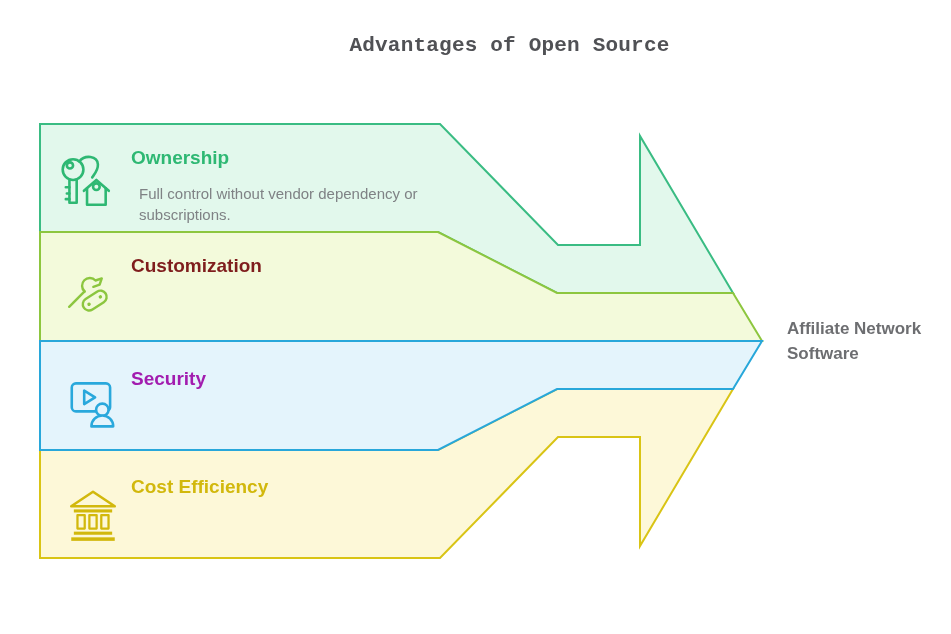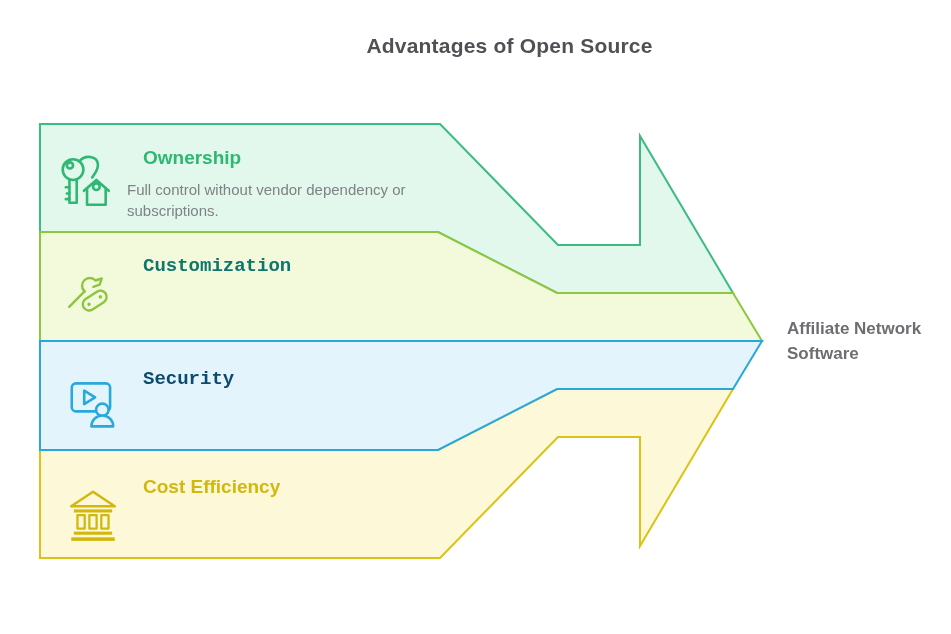--- a/index.html
+++ b/index.html
@@ -3,33 +3,33 @@
 <meta charset="utf-8">
 <style>
   html,body{margin:0;padding:0;background:#ffffff;}
   .stage{
     position:relative;width:951px;height:634px;overflow:hidden;background:#ffffff;
     font-family:"Liberation Sans", sans-serif;
   }
   .diagram-svg{position:absolute;left:0;top:0;}
   .page-title{
     position:absolute;left:68px;right:0;top:34px;text-align:center;
-    font-size:21px;font-weight:700;color:#505155;letter-spacing:.2px;
+    font-size:21px;font-weight:700;color:#505155;letter-spacing:.2px;font-family:Liberation Mono, monospace;
   }
   .band-content{position:absolute;left:127px;}
   .band-content.b0{top:145px;}
   .band-content.b1{top:253px;}
   .band-content.b2{top:366px;}
   .band-content.b3{top:474px;}
-  .band-heading{font-size:19px;font-weight:700;line-height:26px;margin:0 0 8px 16px;}
+  .band-heading{font-size:19px;font-weight:700;line-height:26px;margin:0 0 8px 4px;}
   .b0 .band-heading{color:#2eb873;}
-  .b1 .band-heading{color:#0f766e;font-family:Liberation Mono, monospace;}
-  .b2 .band-heading{color:#0c4a6e;font-family:Liberation Mono, monospace;}
+  .b1 .band-heading{color:#7f1d1d;}
+  .b2 .band-heading{color:#a21caf;}
   .b3 .band-heading{color:#d2b80c;text-align:center;}
-  .band-desc{font-size:15px;line-height:21px;color:#7f8285;max-width:352px;margin:0;}
+  .band-desc{font-size:15px;line-height:21px;color:#7f8285;max-width:352px;margin:12px;}
   .band-icon{position:absolute;}
   .icon-0{left:57px;top:152px;}
   .icon-1{left:60px;top:262px;}
   .icon-2{left:64px;top:372px;}
   .icon-3{left:64px;top:484px;}
   .result-label{
     position:absolute;left:787px;top:316px;width:166px;
     font-size:17px;font-weight:700;line-height:25px;color:#6d6e71;
   }
 </style>

